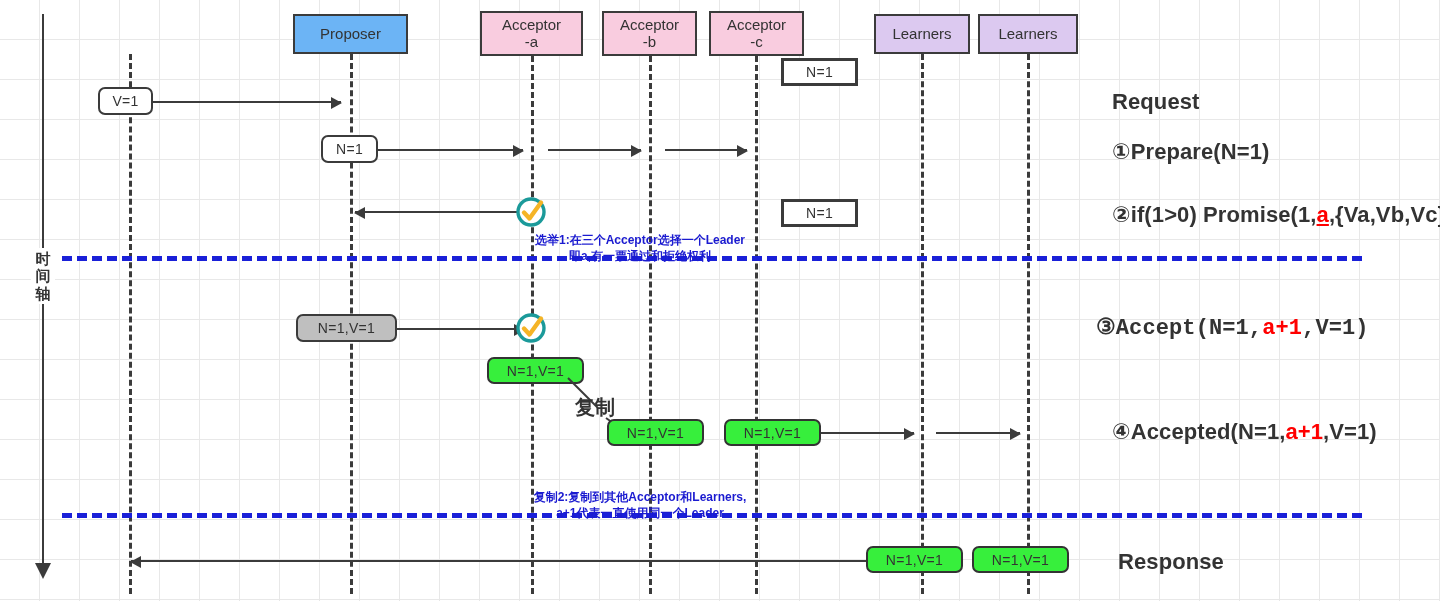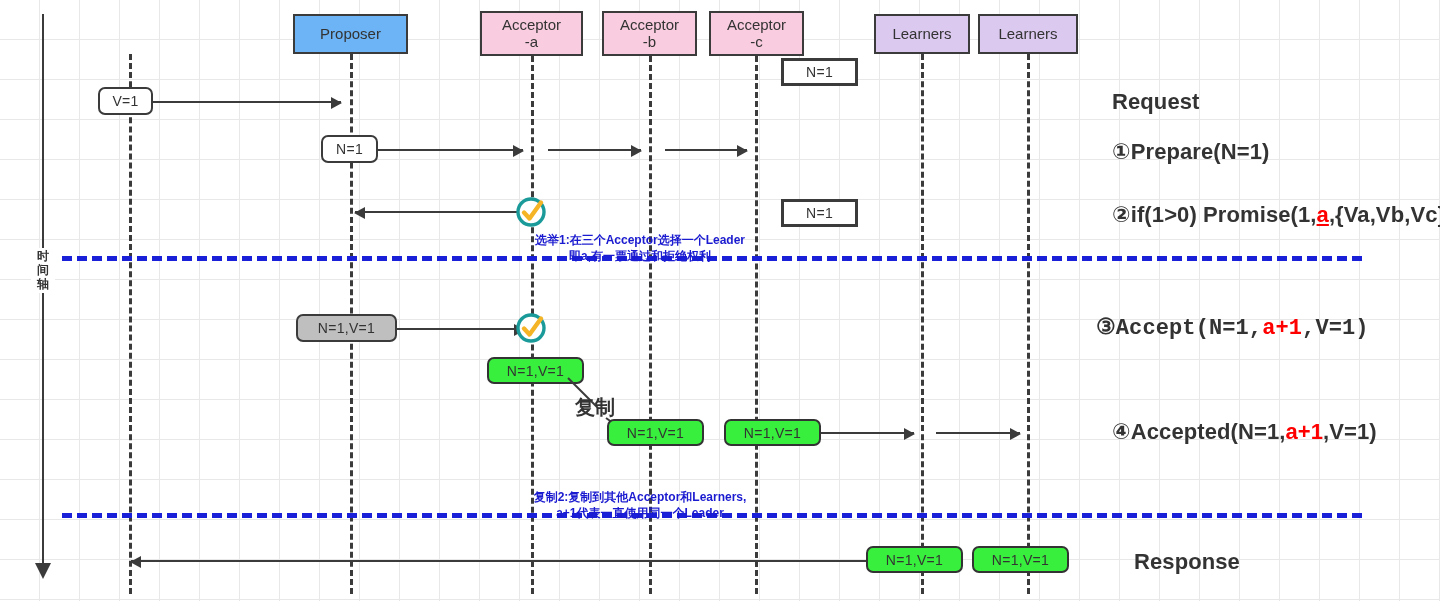--- a/index.html
+++ b/index.html
@@ -88,21 +88,21 @@
   .step .red.u{text-decoration:underline;}
 
   
   .axisline{position:absolute;width:0;border-left:2px solid #3b3b3b;}
   .axishead{
     position:absolute;width:0;height:0;
     border-left:8px solid transparent;border-right:8px solid transparent;
     border-top:16px solid #3b3b3b;
   }
   .axistext{
-    position:absolute;font-size:12px;font-weight:bold;color:#333333;
+    position:absolute;font-size:15px;font-weight:bold;color:#333333;
     line-height:1.15;text-align:center;width:24px;
     background:#ffffff;padding:2px 0;
   }
   .copylabel{
     position:absolute;font-size:20px;font-weight:bold;color:#333333;
     white-space:nowrap;
   }
   .leader{position:absolute;}
 </style>
 </head>
@@ -195,17 +195,17 @@
   </div>
   <div class="step" style="left:1112px;top:202px;">
     <span>②if(1&gt;0) Promise(1,</span><span class="red u">a</span><span>,{Va,Vb,Vc})</span>
   </div>
   <div class="step" style="left:1096px;top:314px;font-family:Liberation Mono, monospace;">
     <span>③Accept(N=1,</span><span class="red">a+1</span><span>,V=1)</span>
   </div>
   <div class="step" style="left:1112px;top:419px;">
     <span>④Accepted(N=1,</span><span class="red">a+1</span><span>,V=1)</span>
   </div>
-  <div class="step" style="left:1118px;top:549px;margin-left:16px;">
+  <div class="step" style="left:1118px;top:549px;">
     <span>Response</span>
   </div>
 
 </div>
 
 </body></html>

